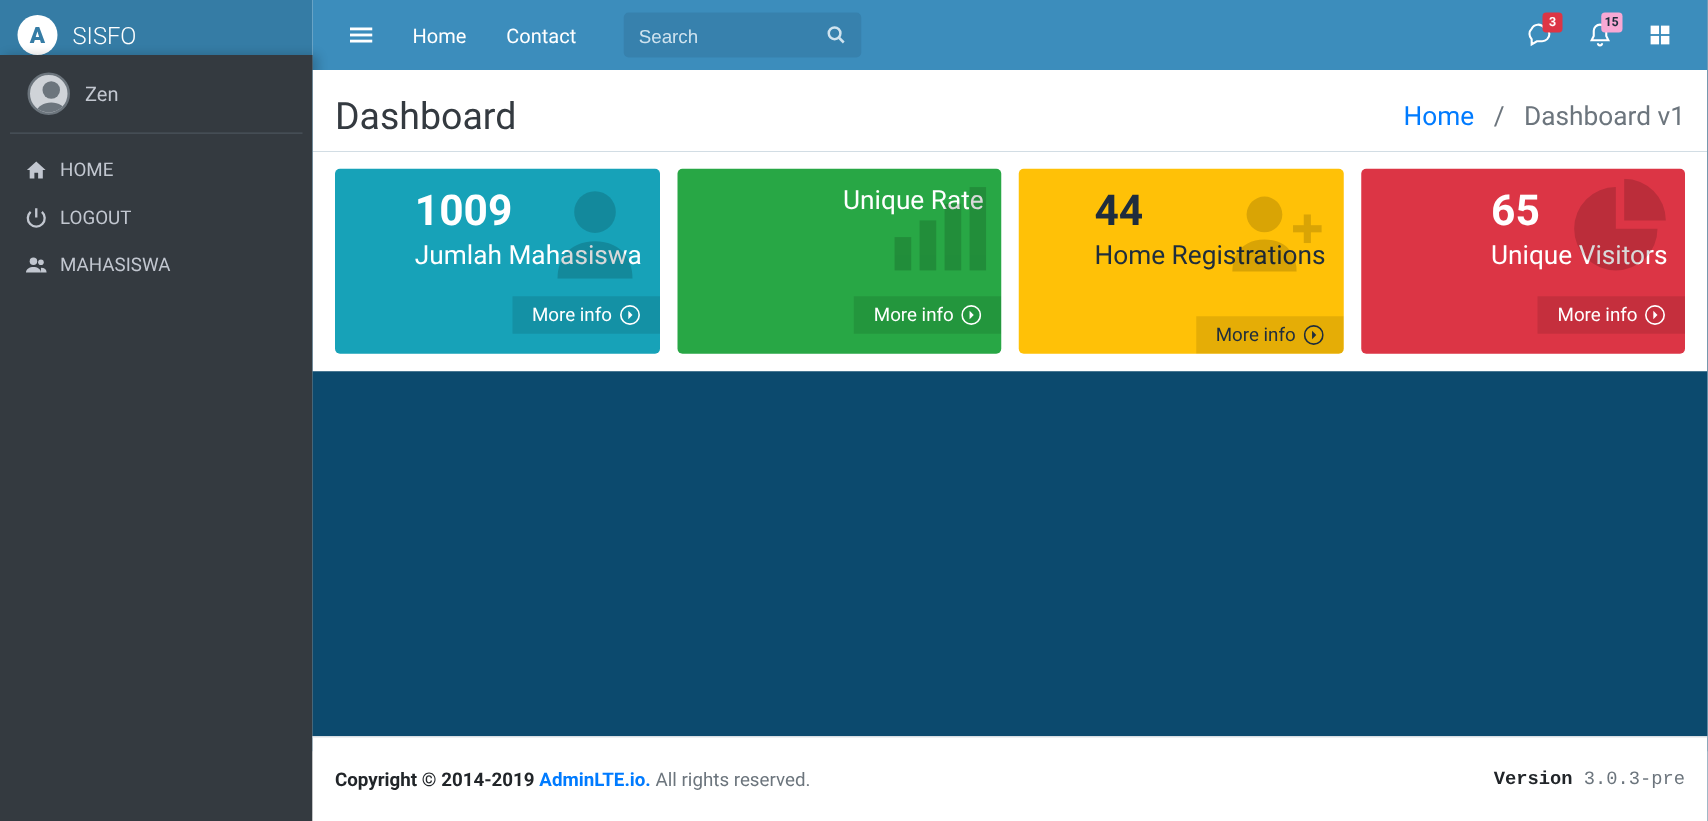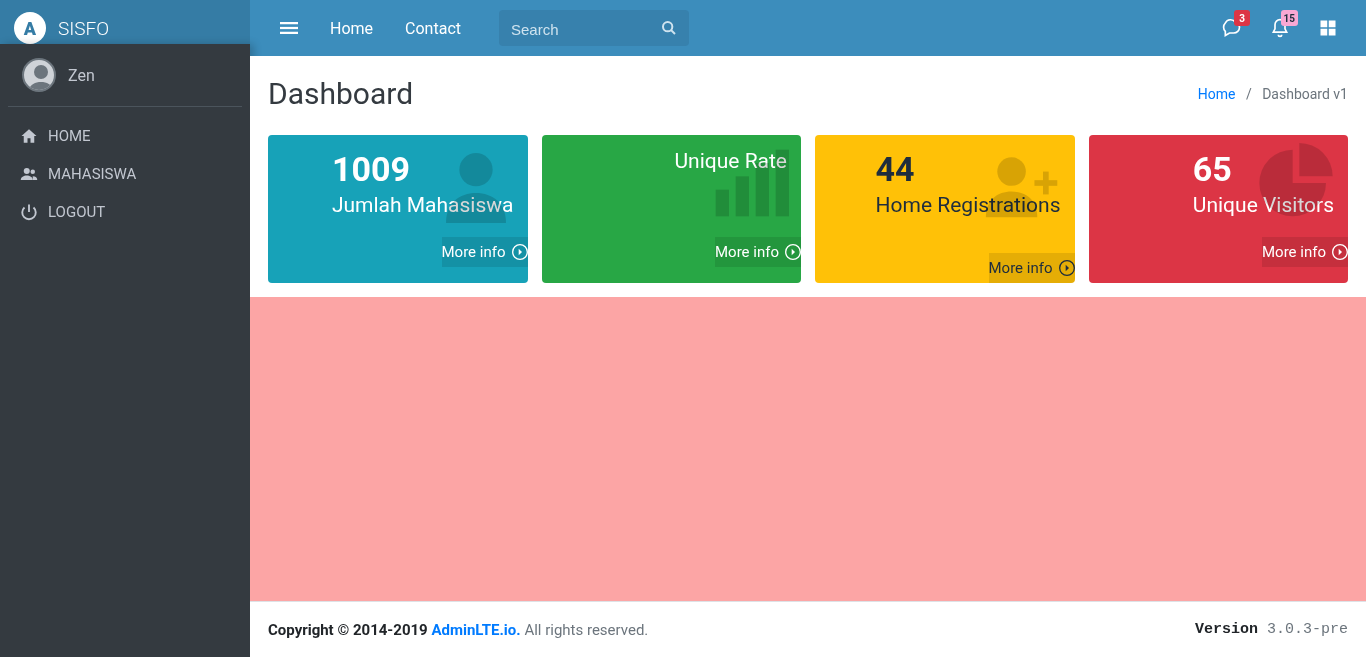--- a/index.html
+++ b/index.html
@@ -130,36 +130,36 @@
     cursor: pointer;
   }
 
   
   .content {
     position: absolute;
     top: 56px;
     left: 250px;
     right: 0;
     bottom: 56px;
-    background: #fca5a5;
+    background: #0c4a6e;
     overflow: auto;
   }
   .content-header {
     display: flex;
     align-items: center;
     padding: 20px 18px 10px;
     background: #fff;
   }
   .content-header h1 {
     font-size: 30px;
     font-weight: 400;
     color: #343a40;
     flex: 1;
   }
-  .breadcrumb { font-size: 14px; color: #6c757d; }
+  .breadcrumb { font-size: 21px; color: #6c757d; }
   .breadcrumb a { color: #007bff; text-decoration: none; cursor: pointer; }
 
   .card-row {
     display: flex;
     gap: 14px;
     padding: 14px 18px;
     background: #fff;
   }
   .small-box {
     flex: 1;
@@ -179,42 +179,42 @@
     position: absolute;
     right: 12px;
     top: 8px;
     width: 80px; height: 80px;
     opacity: 0.15;
     color: #000;
   }
   .sb-footer {
     background: rgba(0,0,0,0.1);
     text-align: center;
-    padding: 6px 0;
+    padding: 6px 16px;
     font-size: 15px;
     cursor: pointer;
     display: flex;
     align-items: center;
     justify-content: center;
     gap: 6px;
   }
   .bg-info    { background: #17a2b8; }
   .bg-success { background: #28a745; }
   .bg-warning { background: #ffc107; color: #1f2d3d; gap: 16px; }
   .bg-danger  { background: #dc3545; }
   .bg-warning .sb-footer { color: #1f2d3d; }
   .bg-warning .sb-inner p { color: #1f2d3d; }
 
   
   .footer {
     position: absolute;
     left: 250px;
     right: 0;
     bottom: 0;
-    height: 56px;
+    height: 68px;
     background: #fff;
     border-top: 1px solid #dee2e6;
     display: flex;
     align-items: center;
     padding: 0 18px;
     font-size: 15px;
     color: #6c757d;
   }
   .footer strong { color: #212529; }
   .footer a { color: #007bff; text-decoration: none; cursor: pointer; font-weight:700; }
@@ -307,37 +307,37 @@
     <li>
       <span>
         <svg width="18" height="18" viewBox="0 0 24 24" fill="#c2c7d0">
             <path d="M12 3l10 9h-3v9h-5v-6h-4v6H5v-9H2z"></path>
           </svg>
       </span>
       <span>HOME</span>
     </li>
     <li>
       <span>
+        <svg width="18" height="18" viewBox="0 0 24 24" fill="none" stroke="#c2c7d0" stroke-width="2.5">
+            <path d="M12 2v10"></path>
+            <path d="M18 6a9 9 0 1 1-12 0"></path>
+          </svg>
+      </span>
+      <span>LOGOUT</span>
+    </li>
+    <li>
+      <span>
         <svg width="18" height="18" viewBox="0 0 24 24" fill="#c2c7d0">
             <circle cx="9" cy="8" r="4"></circle>
             <circle cx="17" cy="9" r="3"></circle>
             <path d="M1 20c0-4 4-6 8-6s8 2 8 6z"></path>
             <path d="M17 20h6c0-3-2-5-6-5"></path>
           </svg>
       </span>
       <span>MAHASISWA</span>
-    </li>
-    <li>
-      <span>
-        <svg width="18" height="18" viewBox="0 0 24 24" fill="none" stroke="#c2c7d0" stroke-width="2.5">
-            <path d="M12 2v10"></path>
-            <path d="M18 6a9 9 0 1 1-12 0"></path>
-          </svg>
-      </span>
-      <span>LOGOUT</span>
     </li>
   </ul>
 </aside>
 
 <main class="content">
   <div class="content-header">
     <h1>Dashboard</h1>
     <div class="breadcrumb">
       <a>Home</a>
       <span>&nbsp;&nbsp;<span>/</span>&nbsp;&nbsp;</span>

